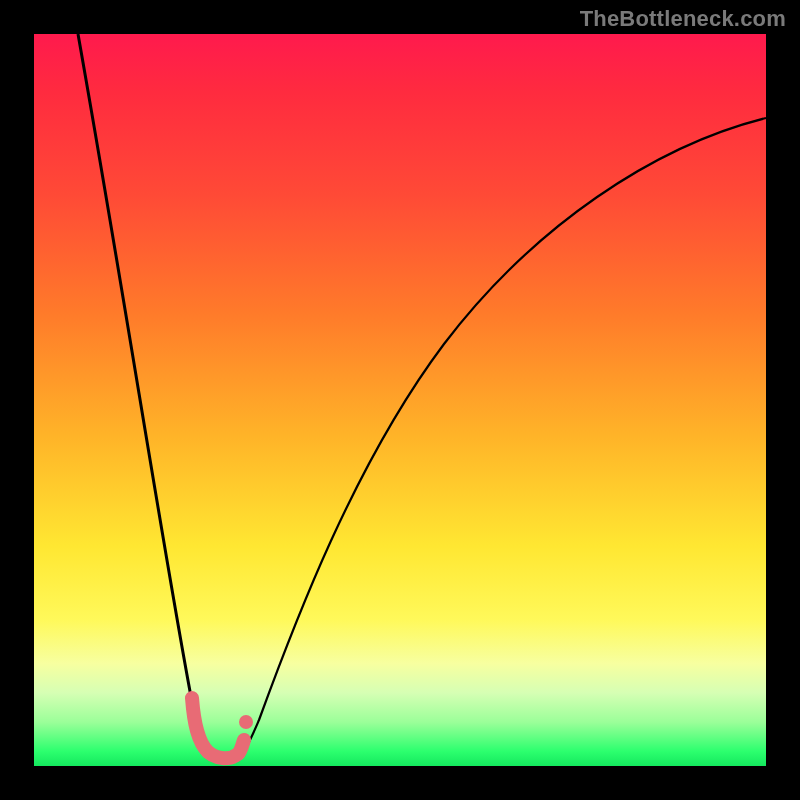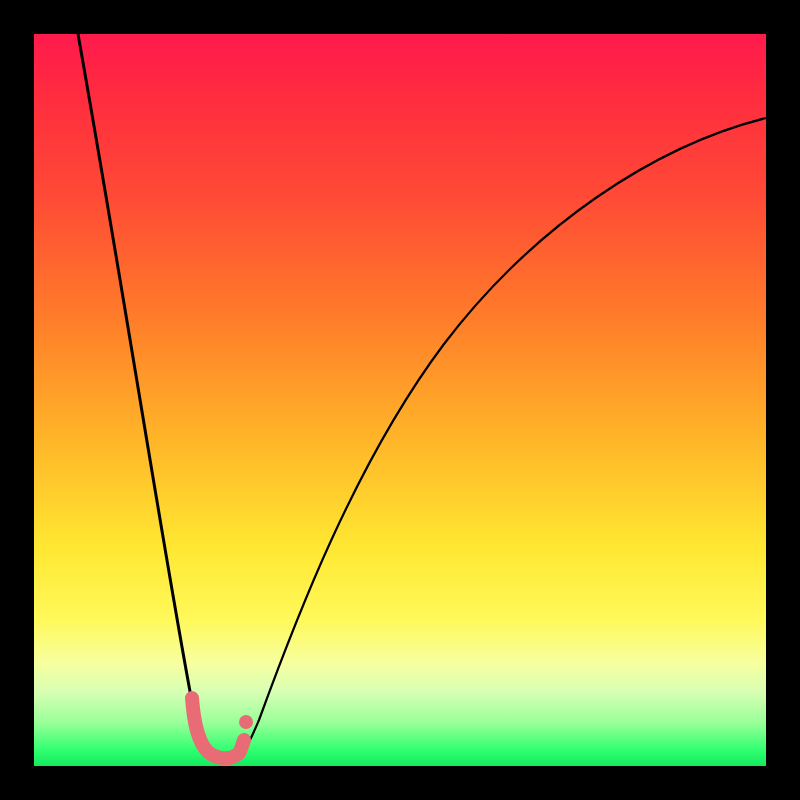--- a/index.html
+++ b/index.html
@@ -74,14 +74,15 @@
       <path fill="none" stroke="#000000" stroke-width="2.2" d="M 208 720 C 214 712, 219 700, 225 686 C 260 590, 320 430, 410 310 C 500 192, 620 112, 732 84"></path>
 
       <path fill="none" stroke="#e86b75" stroke-width="14" stroke-linecap="round" stroke-linejoin="round" d="M 158 664 C 160 690, 164 708, 174 718 C 184 726, 196 726, 204 720 C 207 717, 208 712, 210 706"></path>
 
       <circle cy="688" r="7" fill="#e86b75" cx="212"></circle>
 
     </svg>
 
   </div>
 
+  <div class="watermark">TheBottleneck.com</div>
 
 </div>
 
 </body></html>

